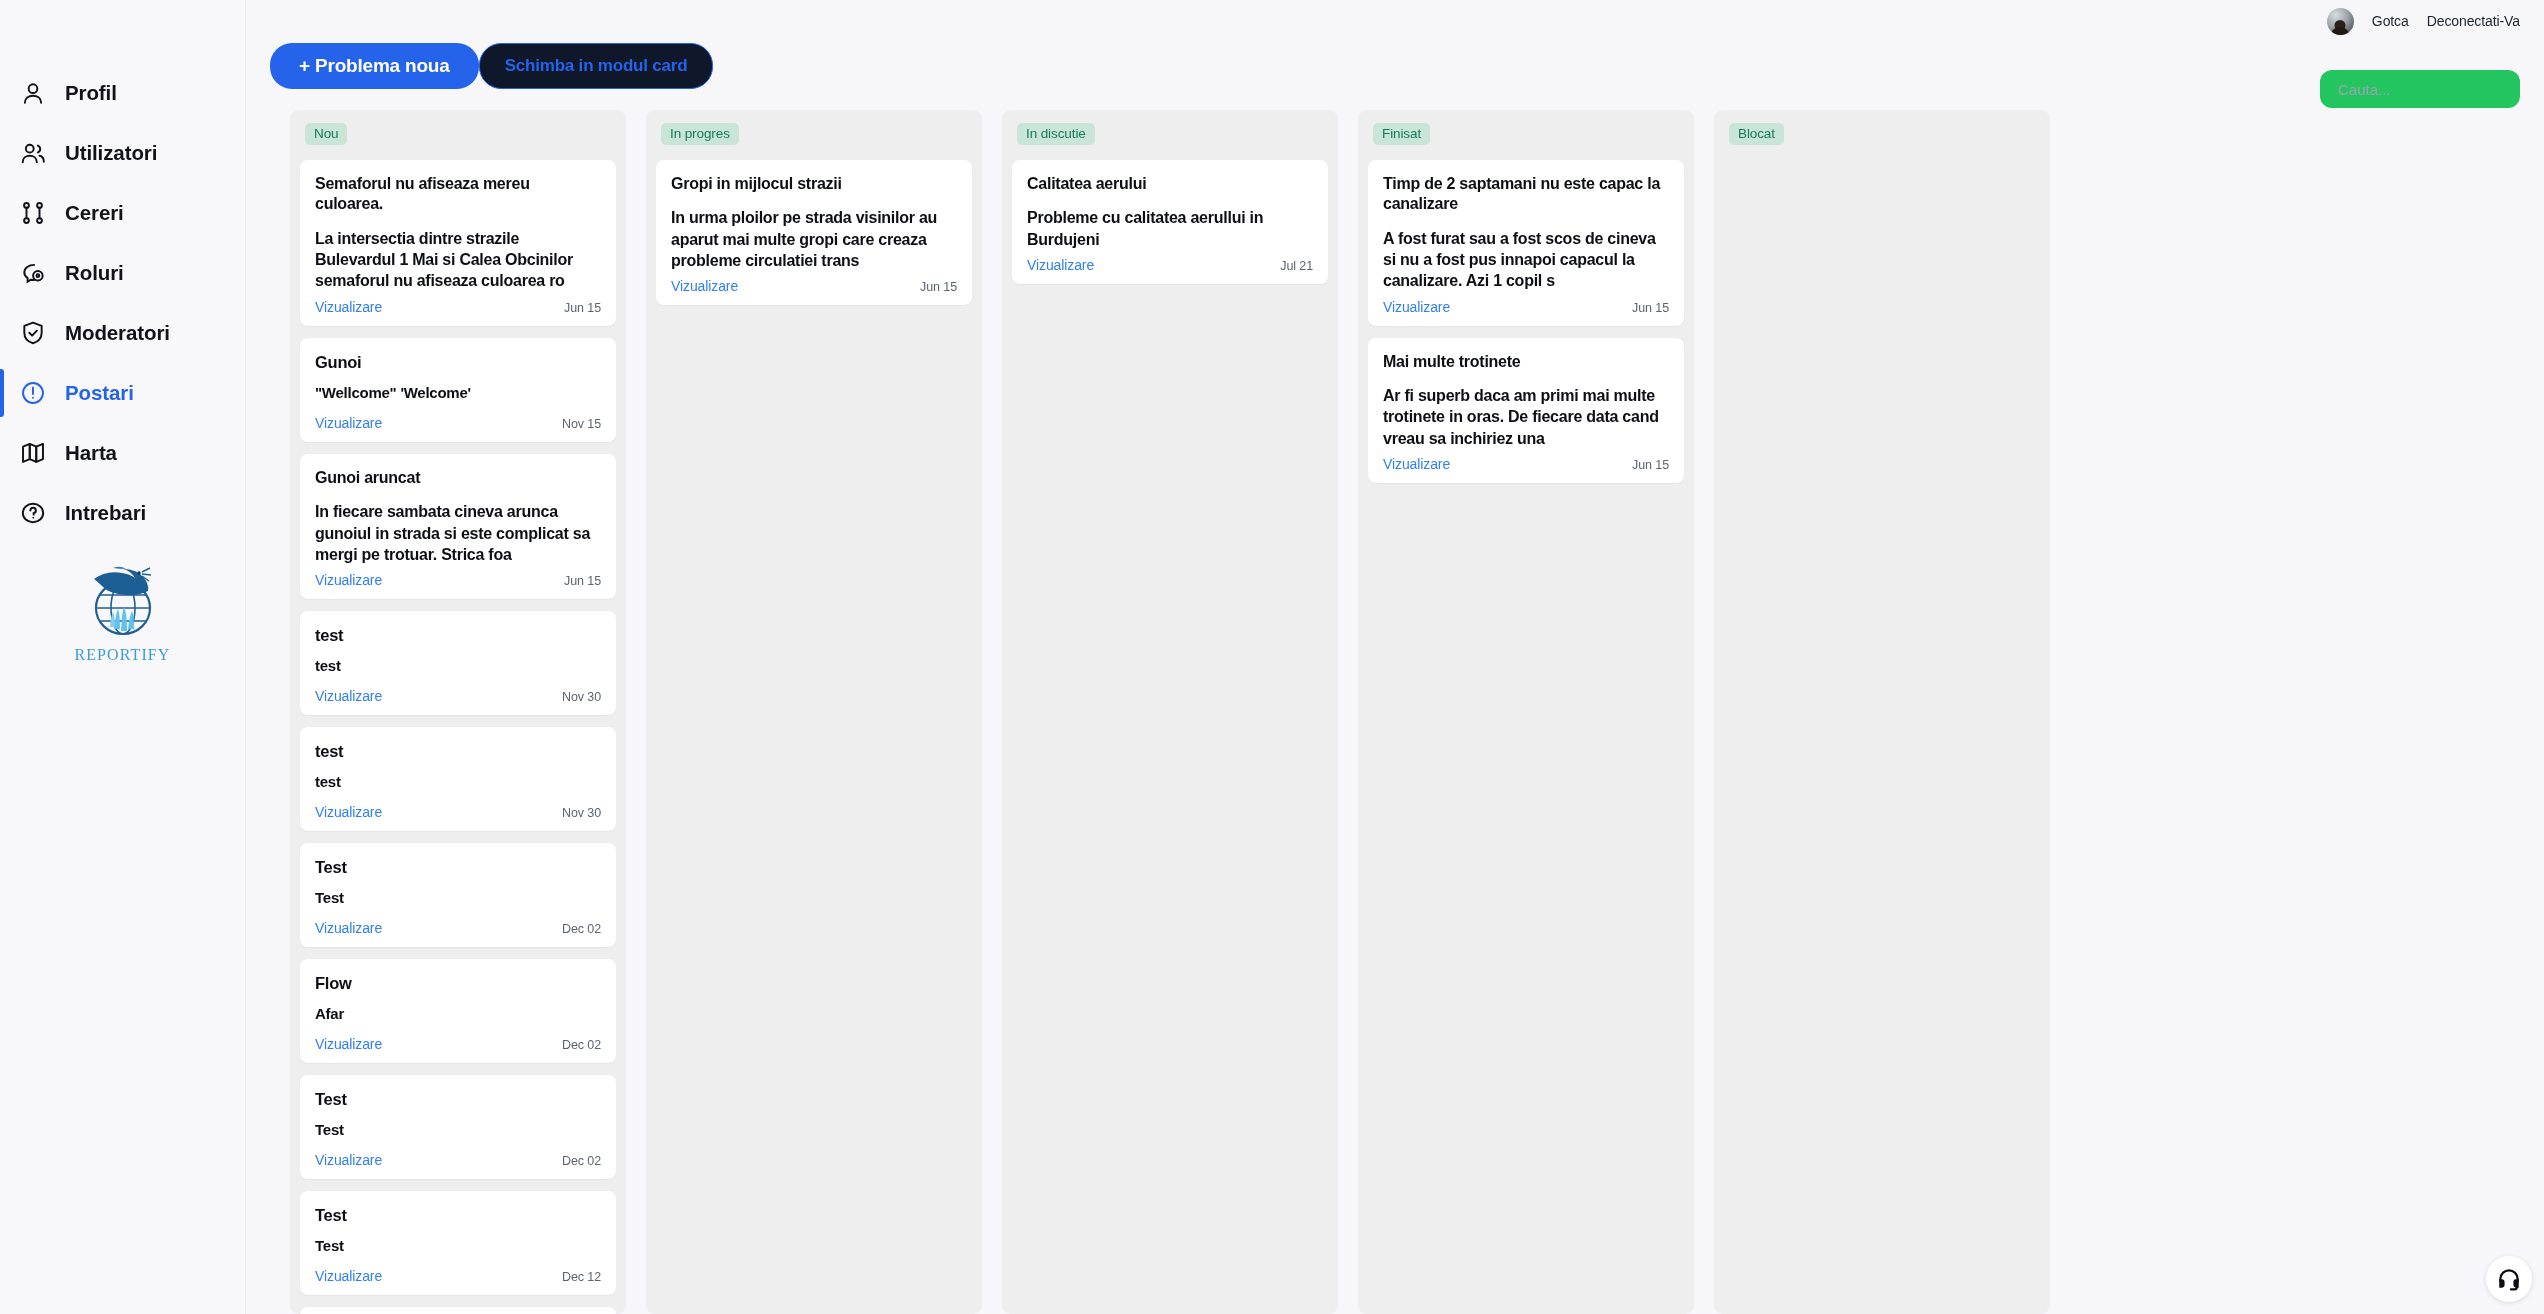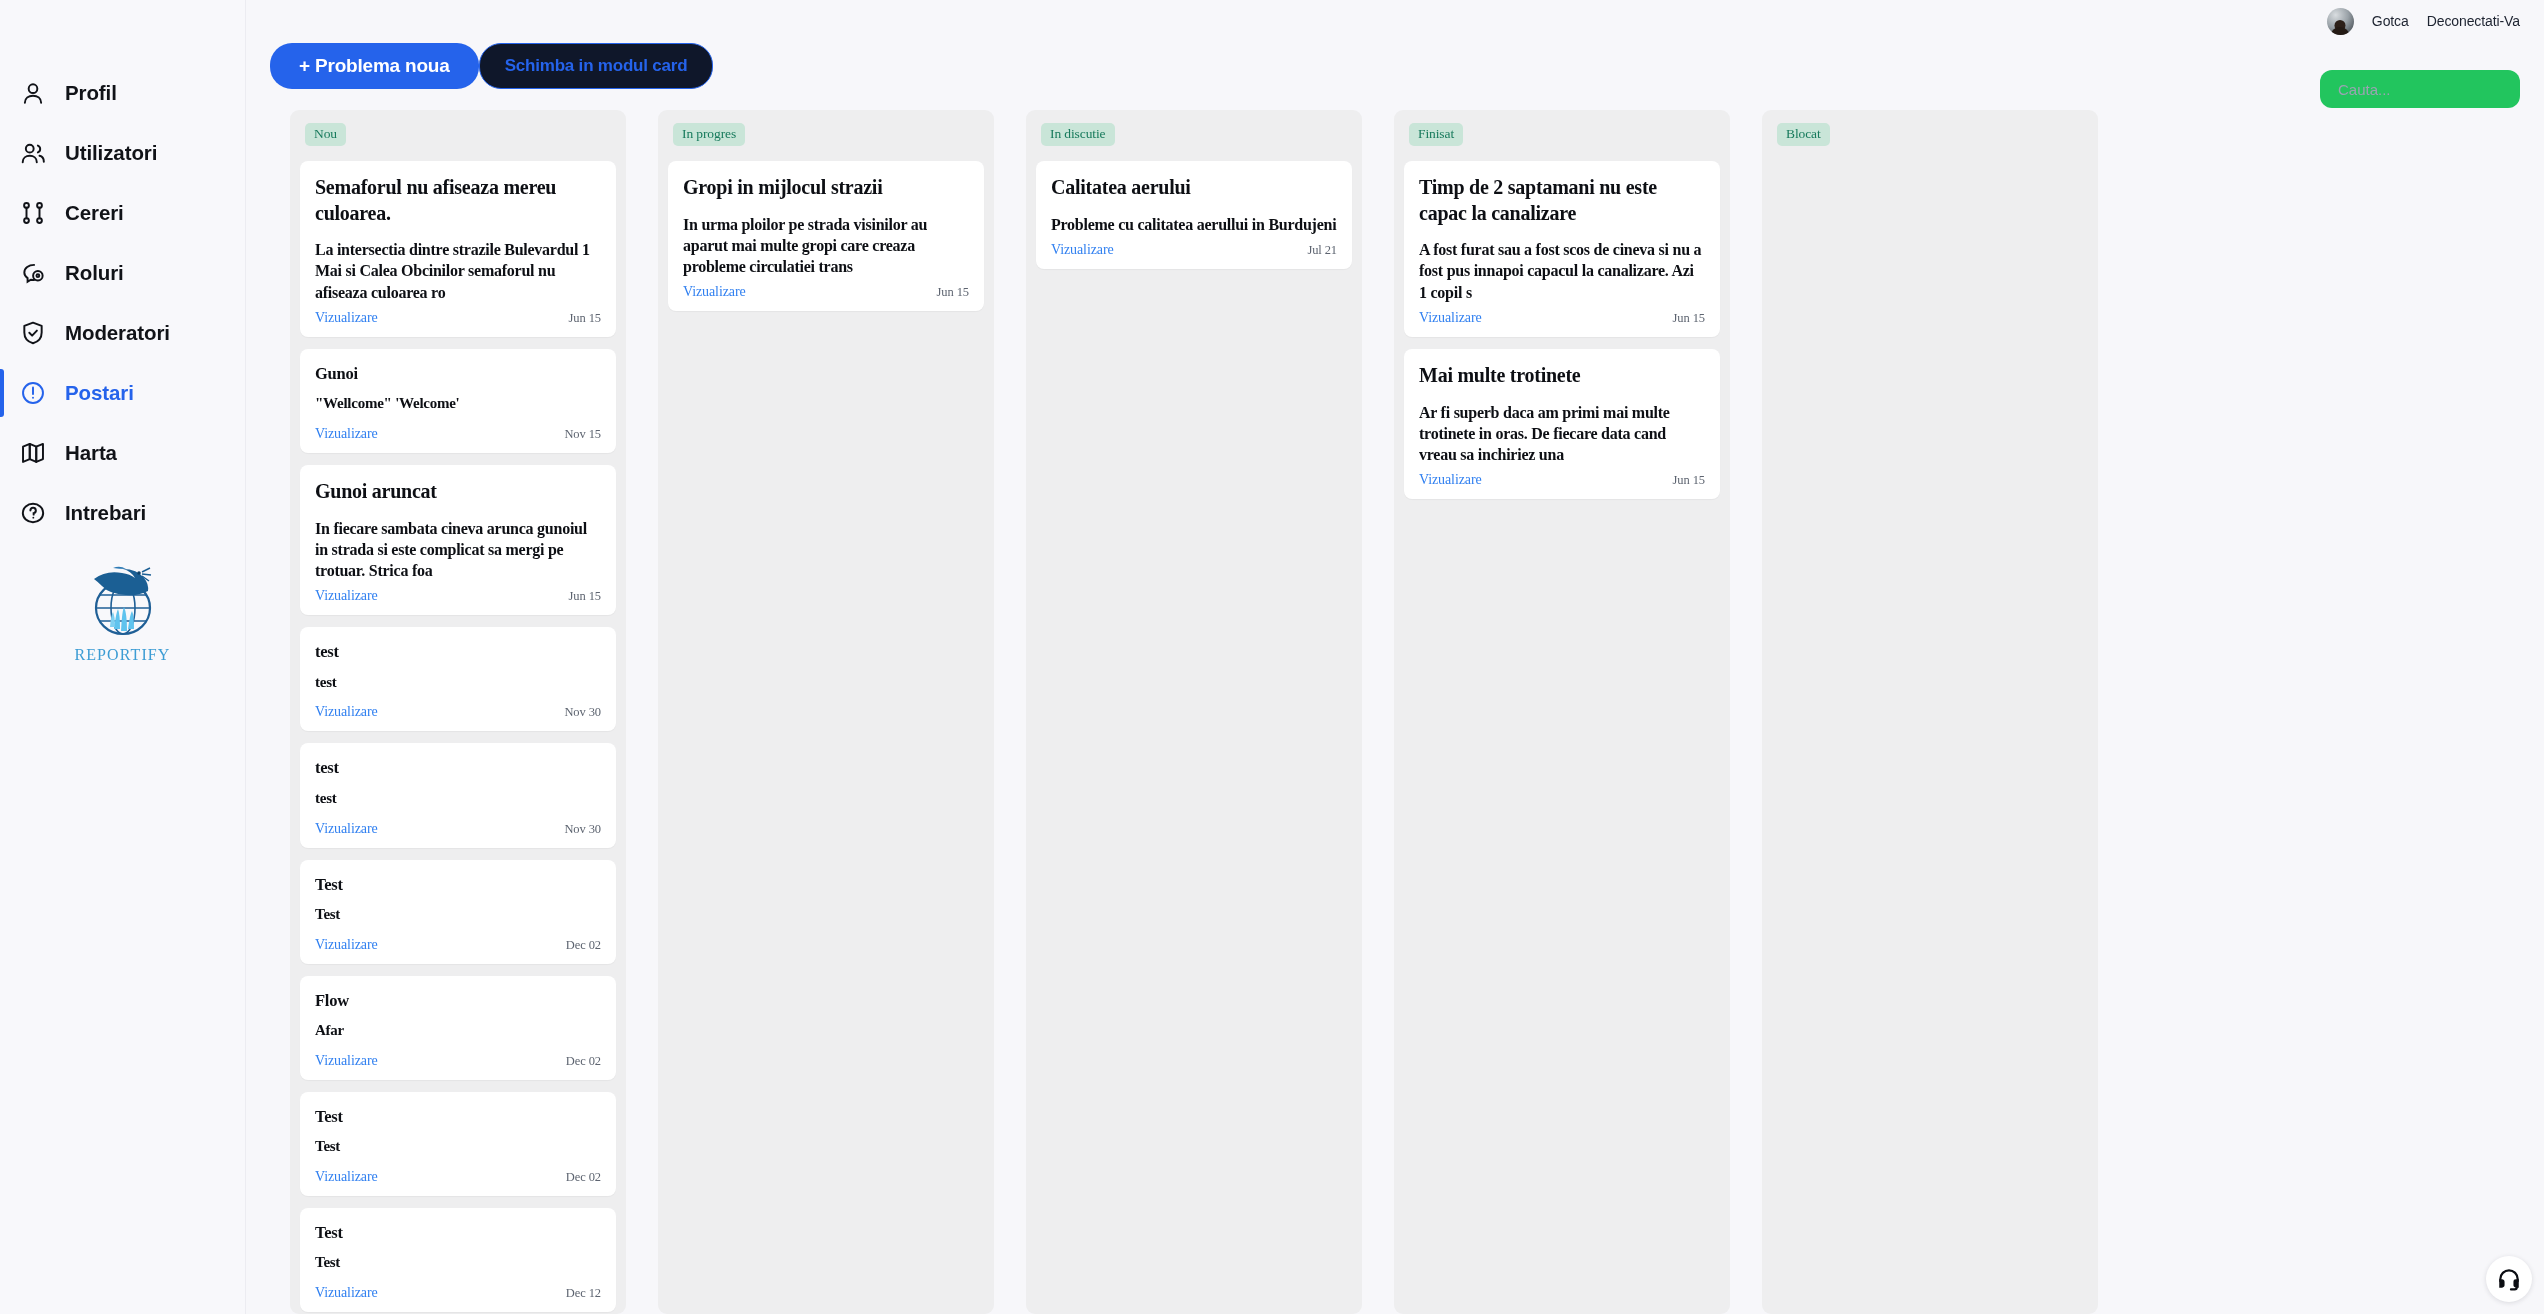--- a/index.html
+++ b/index.html
@@ -166,23 +166,22 @@
     font-family: "Liberation Sans", sans-serif;
   }
   #search-input::placeholder { color: #9ba3b2; }
 
   
   #board {
     position: absolute;
     left: 290px; top: 110px;
     right: 0; bottom: 0;
     display: flex;
-    gap: 32px;
+    gap: 20px;
     align-items: flex-start;
-    font-family: Liberation Serif, serif;
   }
   .column {
     width: 336px;
     flex: none;
     background: #eeeeef;
     border-radius: 9px;
     padding: 12px 10px 0 10px;
     height: 1204px;
     overflow: hidden;
   }
@@ -198,21 +197,21 @@
   }
   .cards { margin-top: 15px; }
   .card {
     background: #ffffff;
     border-radius: 8px;
     padding: 14px 15px 11px 15px;
     margin-bottom: 12px;
     box-shadow: 0 1px 1px rgba(17,20,30,0.04);
   }
   .card-title {
-    font-size: 20px;
+    font-size: 16px;
     font-weight: 700;
     color: #0d0f14;
     line-height: 1.28;
     letter-spacing: -0.25px;
   }
   .card-desc {
     font-size: 16px;
     font-weight: 700;
     color: #0d0f14;
     line-height: 1.33;

